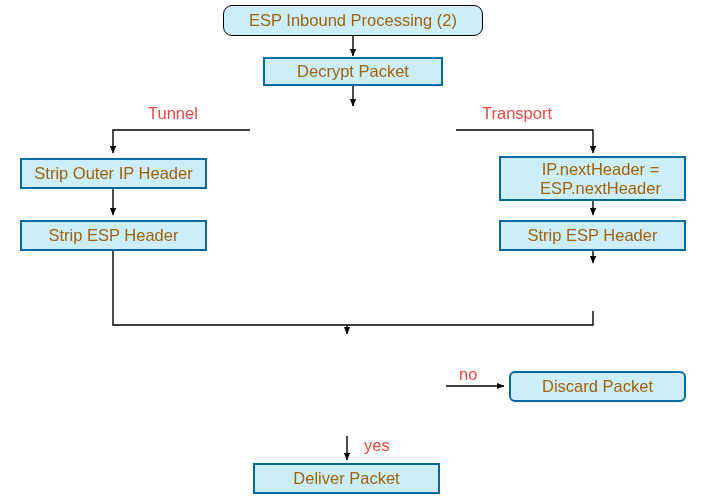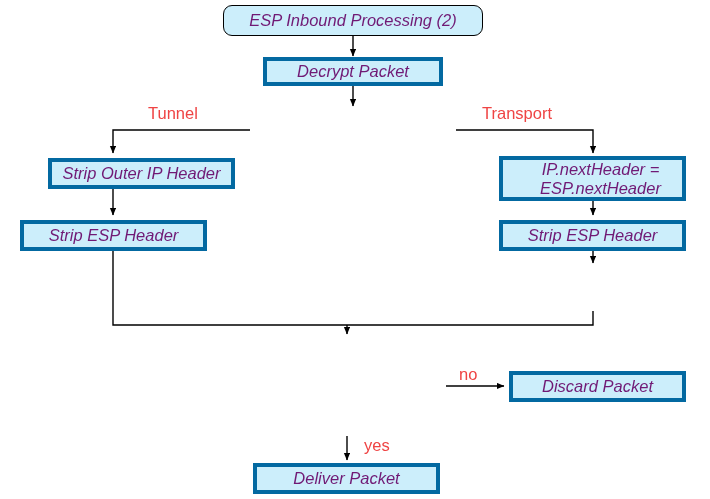--- a/index.html
+++ b/index.html
@@ -22,29 +22,28 @@
     width: 710px;
     height: 499px;
   }
   .node {
     position: absolute;
     box-sizing: border-box;
     display: flex;
     align-items: center;
     justify-content: center;
     text-align: center;
-    color: #701a75;
+    color: #a16207;
     font-size: 16.5px;
     line-height: 1.15;
     white-space: pre-line;
-    font-style: italic;
   }
   .box {
     background: #cceefb;
-    border: 4px solid #0369a1;
+    border: 2px solid #0369a1;
   }
   .terminator {
     background: #cceefb;
     border: 1px solid #000000;
     border-radius: 9px;
   }
   .diamond-wrap {
     position: absolute;
   }
   .diamond-wrap svg {
@@ -113,32 +112,32 @@
 
   <div class="node terminator" style="left:223px; top:5px; width:260px; height:31px;">ESP Inbound Processing (2)</div>
 
   <div class="node box" style="left:263px; top:57px; width:180px; height:29px;">Decrypt Packet</div>
 
 
   <div class="edge-label" style="left:148px; top:104px;">Tunnel</div>
 
   <div class="edge-label" style="left:482px; top:104px;">Transport</div>
 
-  <div class="node box" style="left:20px; top:158px; width:187px; height:31px;margin-left:28px;">Strip Outer IP Header</div>
+  <div class="node box" style="left:20px; top:158px; width:187px; height:31px;">Strip Outer IP Header</div>
 
   <div class="node box" style="left:20px; top:220px; width:187px; height:31px;">Strip ESP Header</div>
 
   <div class="node box" style="left:499px; top:156px; width:187px; height:45px;padding-left:16px;">IP.nextHeader =
 ESP.nextHeader</div>
 
   <div class="node box" style="left:499px; top:220px; width:187px; height:31px;">Strip ESP Header</div>
 
 
 
   <div class="edge-label" style="left:459px; top:365px;">no</div>
 
   <div class="edge-label" style="left:364px; top:436px;">yes</div>
 
-  <div class="node box" style="left:509px; top:371px; width:177px; height:31px;">Discard Packet</div>
+  <div class="node box" style="left:509px; top:371px; width:177px; height:31px;border-radius:6px;">Discard Packet</div>
 
   <div class="node box" style="left:253px; top:463px; width:187px; height:31px;">Deliver Packet</div>
 
 </div>
 
 </body></html>

